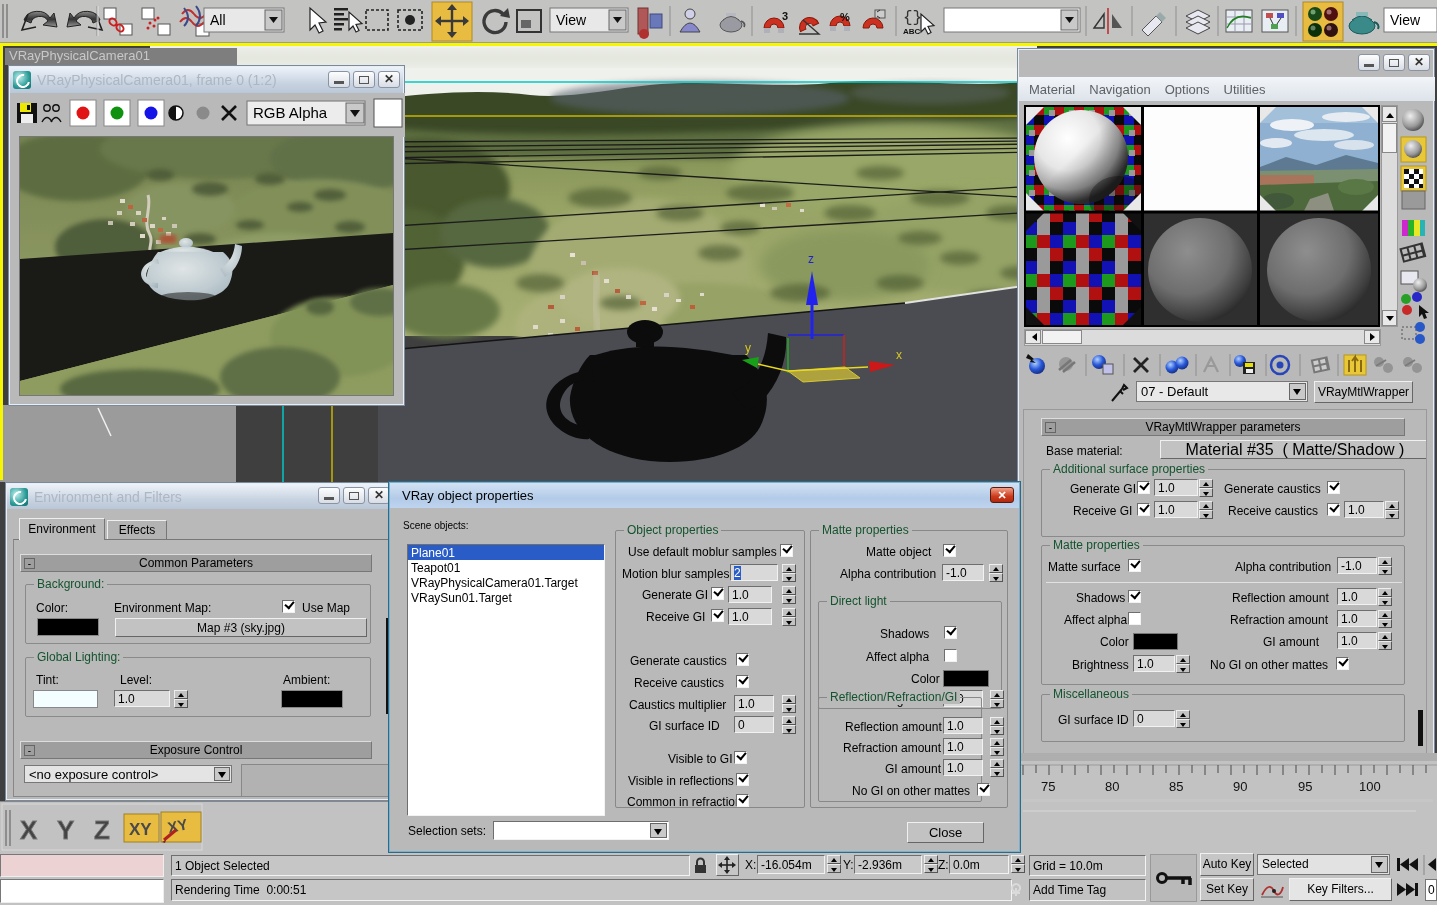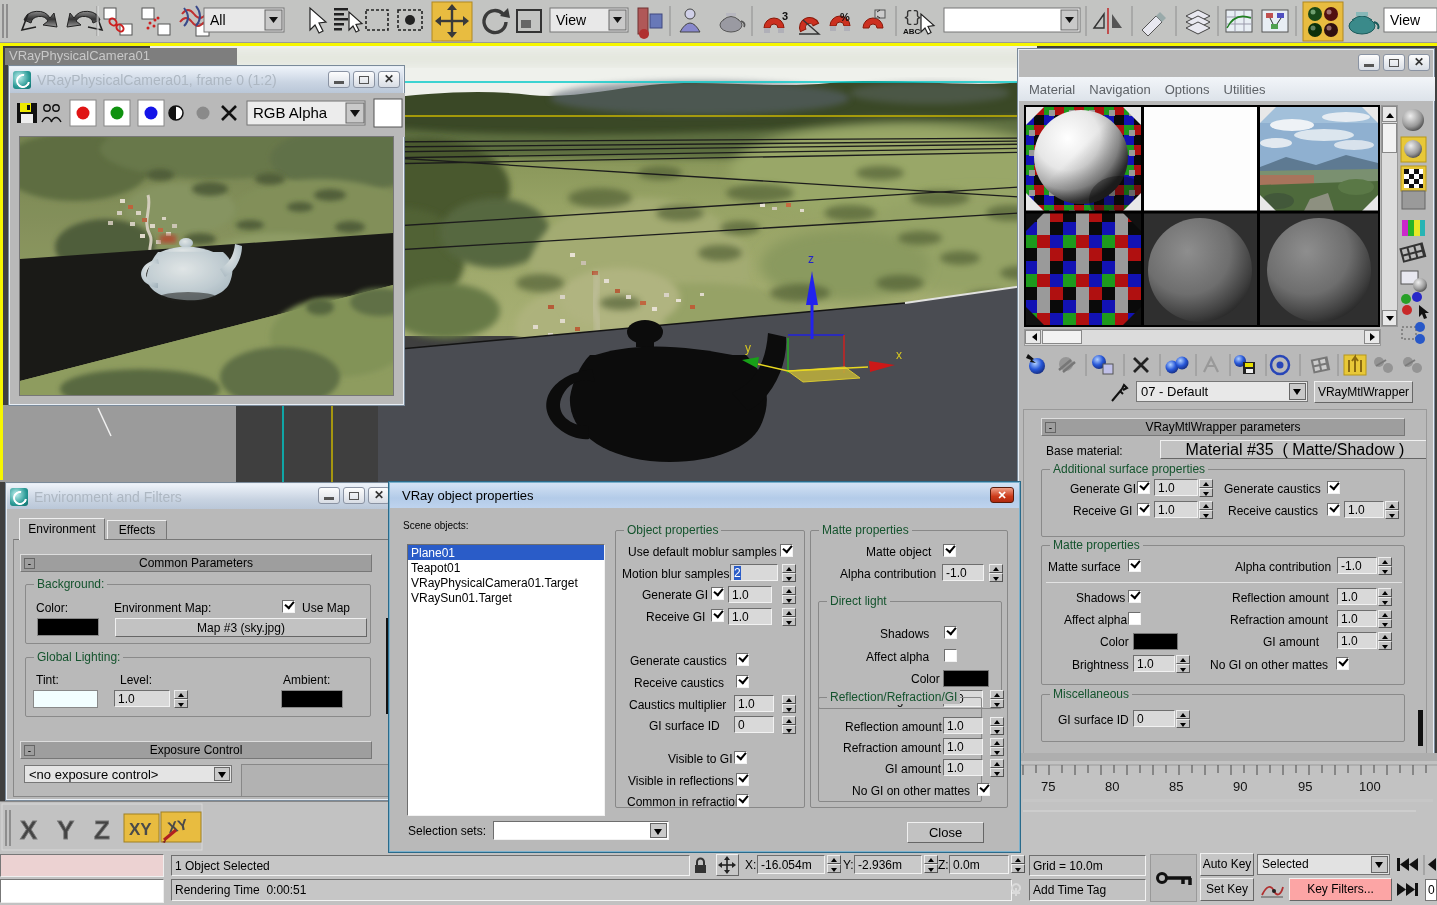--- a/index.html
+++ b/index.html
@@ -1171,21 +1171,21 @@
     <div class="abs" style="left:1257px;top:1px;width:133px;height:21px;background:#e2e2e2;border:1px solid #777;padding:2px 4px;">Selected
       <div style="position:absolute;right:1px;top:1px;width:17px;height:17px;background:#c9c9c9;border:1px solid #666;">
           <div style="width:0;height:0;border:4px solid transparent;border-top:6px solid #000;margin:5px 0 0 3px;"></div>
         </div>
     </div>
     <svg class="abs" style="left:1258px;top:26px;" width="28" height="22">
         <path d="M4,16 C9,6 13,6 16,12 C19,18 23,16 25,8" stroke="#b03030" stroke-width="1.8" fill="none"></path>
         <path d="M3,18 h22" stroke="#555" stroke-width="1"></path>
         <circle cx="16" cy="12" r="2" fill="#222"></circle>
       </svg>
-    <div class="abs raised" style="left:1289px;top:25px;width:103px;height:23px;background:#fca5a5;text-align:center;line-height:21px;">Key Filters...</div>
+    <div class="abs raised" style="left:1289px;top:25px;width:103px;height:23px;background:#e5e5e5;text-align:center;line-height:21px;">Key Filters...</div>
 
     <svg class="abs" style="left:1395px;top:2px;" width="42" height="20">
         <g fill="#111">
           <rect x="2" y="3" width="3" height="13"></rect>
           <path d="M14,3 l-9,6.5 l9,6.5Z"></path>
           <path d="M23,3 l-9,6.5 l9,6.5Z"></path>
         </g>
         <line x1="29" y1="0" x2="29" y2="20" stroke="#888"></line>
         <path d="M41,3 l-8,6.5 l8,6.5Z" fill="#111"></path>
       </svg>

